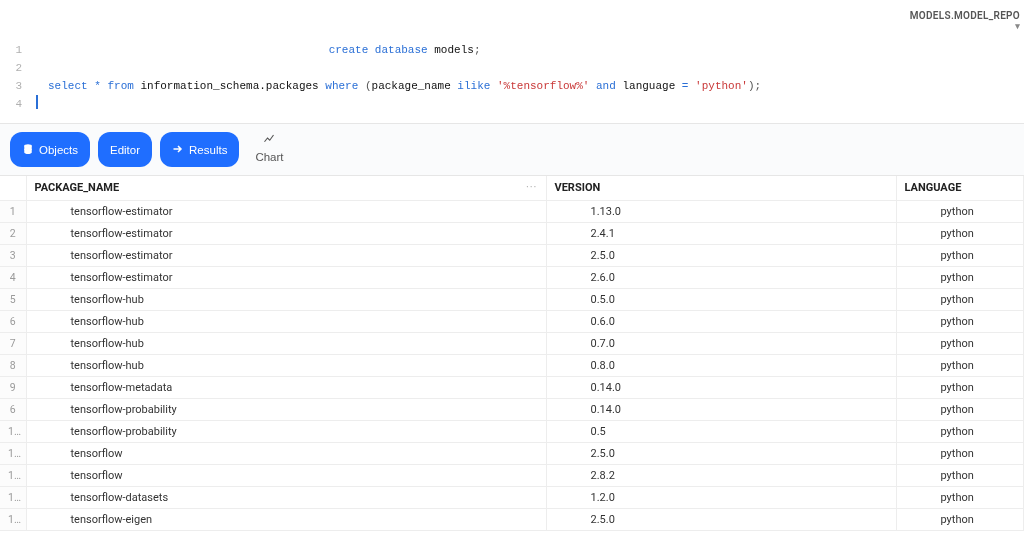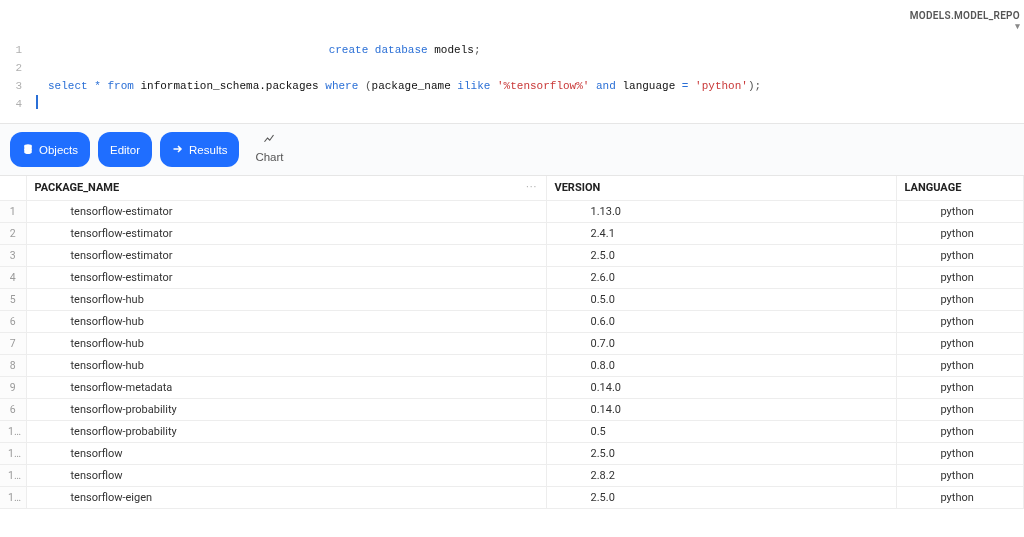--- a/index.html
+++ b/index.html
@@ -273,20 +273,26 @@
           <td class="data">2.5.0</td>
           <td class="data">python</td>
         </tr>
         <tr>
           <td class="rownum">13</td>
           <td class="data">tensorflow</td>
           <td class="data">2.8.2</td>
           <td class="data">python</td>
         </tr>
         <tr>
+          <td class="rownum">16</td>
+          <td class="data">tensorflow-datasets</td>
+          <td class="data">1.2.0</td>
+          <td class="data">python</td>
+        </tr>
+        <tr>
           <td class="rownum">17</td>
           <td class="data">tensorflow-eigen</td>
           <td class="data">2.5.0</td>
           <td class="data">python</td>
         </tr>
       </tbody>
   </table>
 </div>
 
 </body></html>

